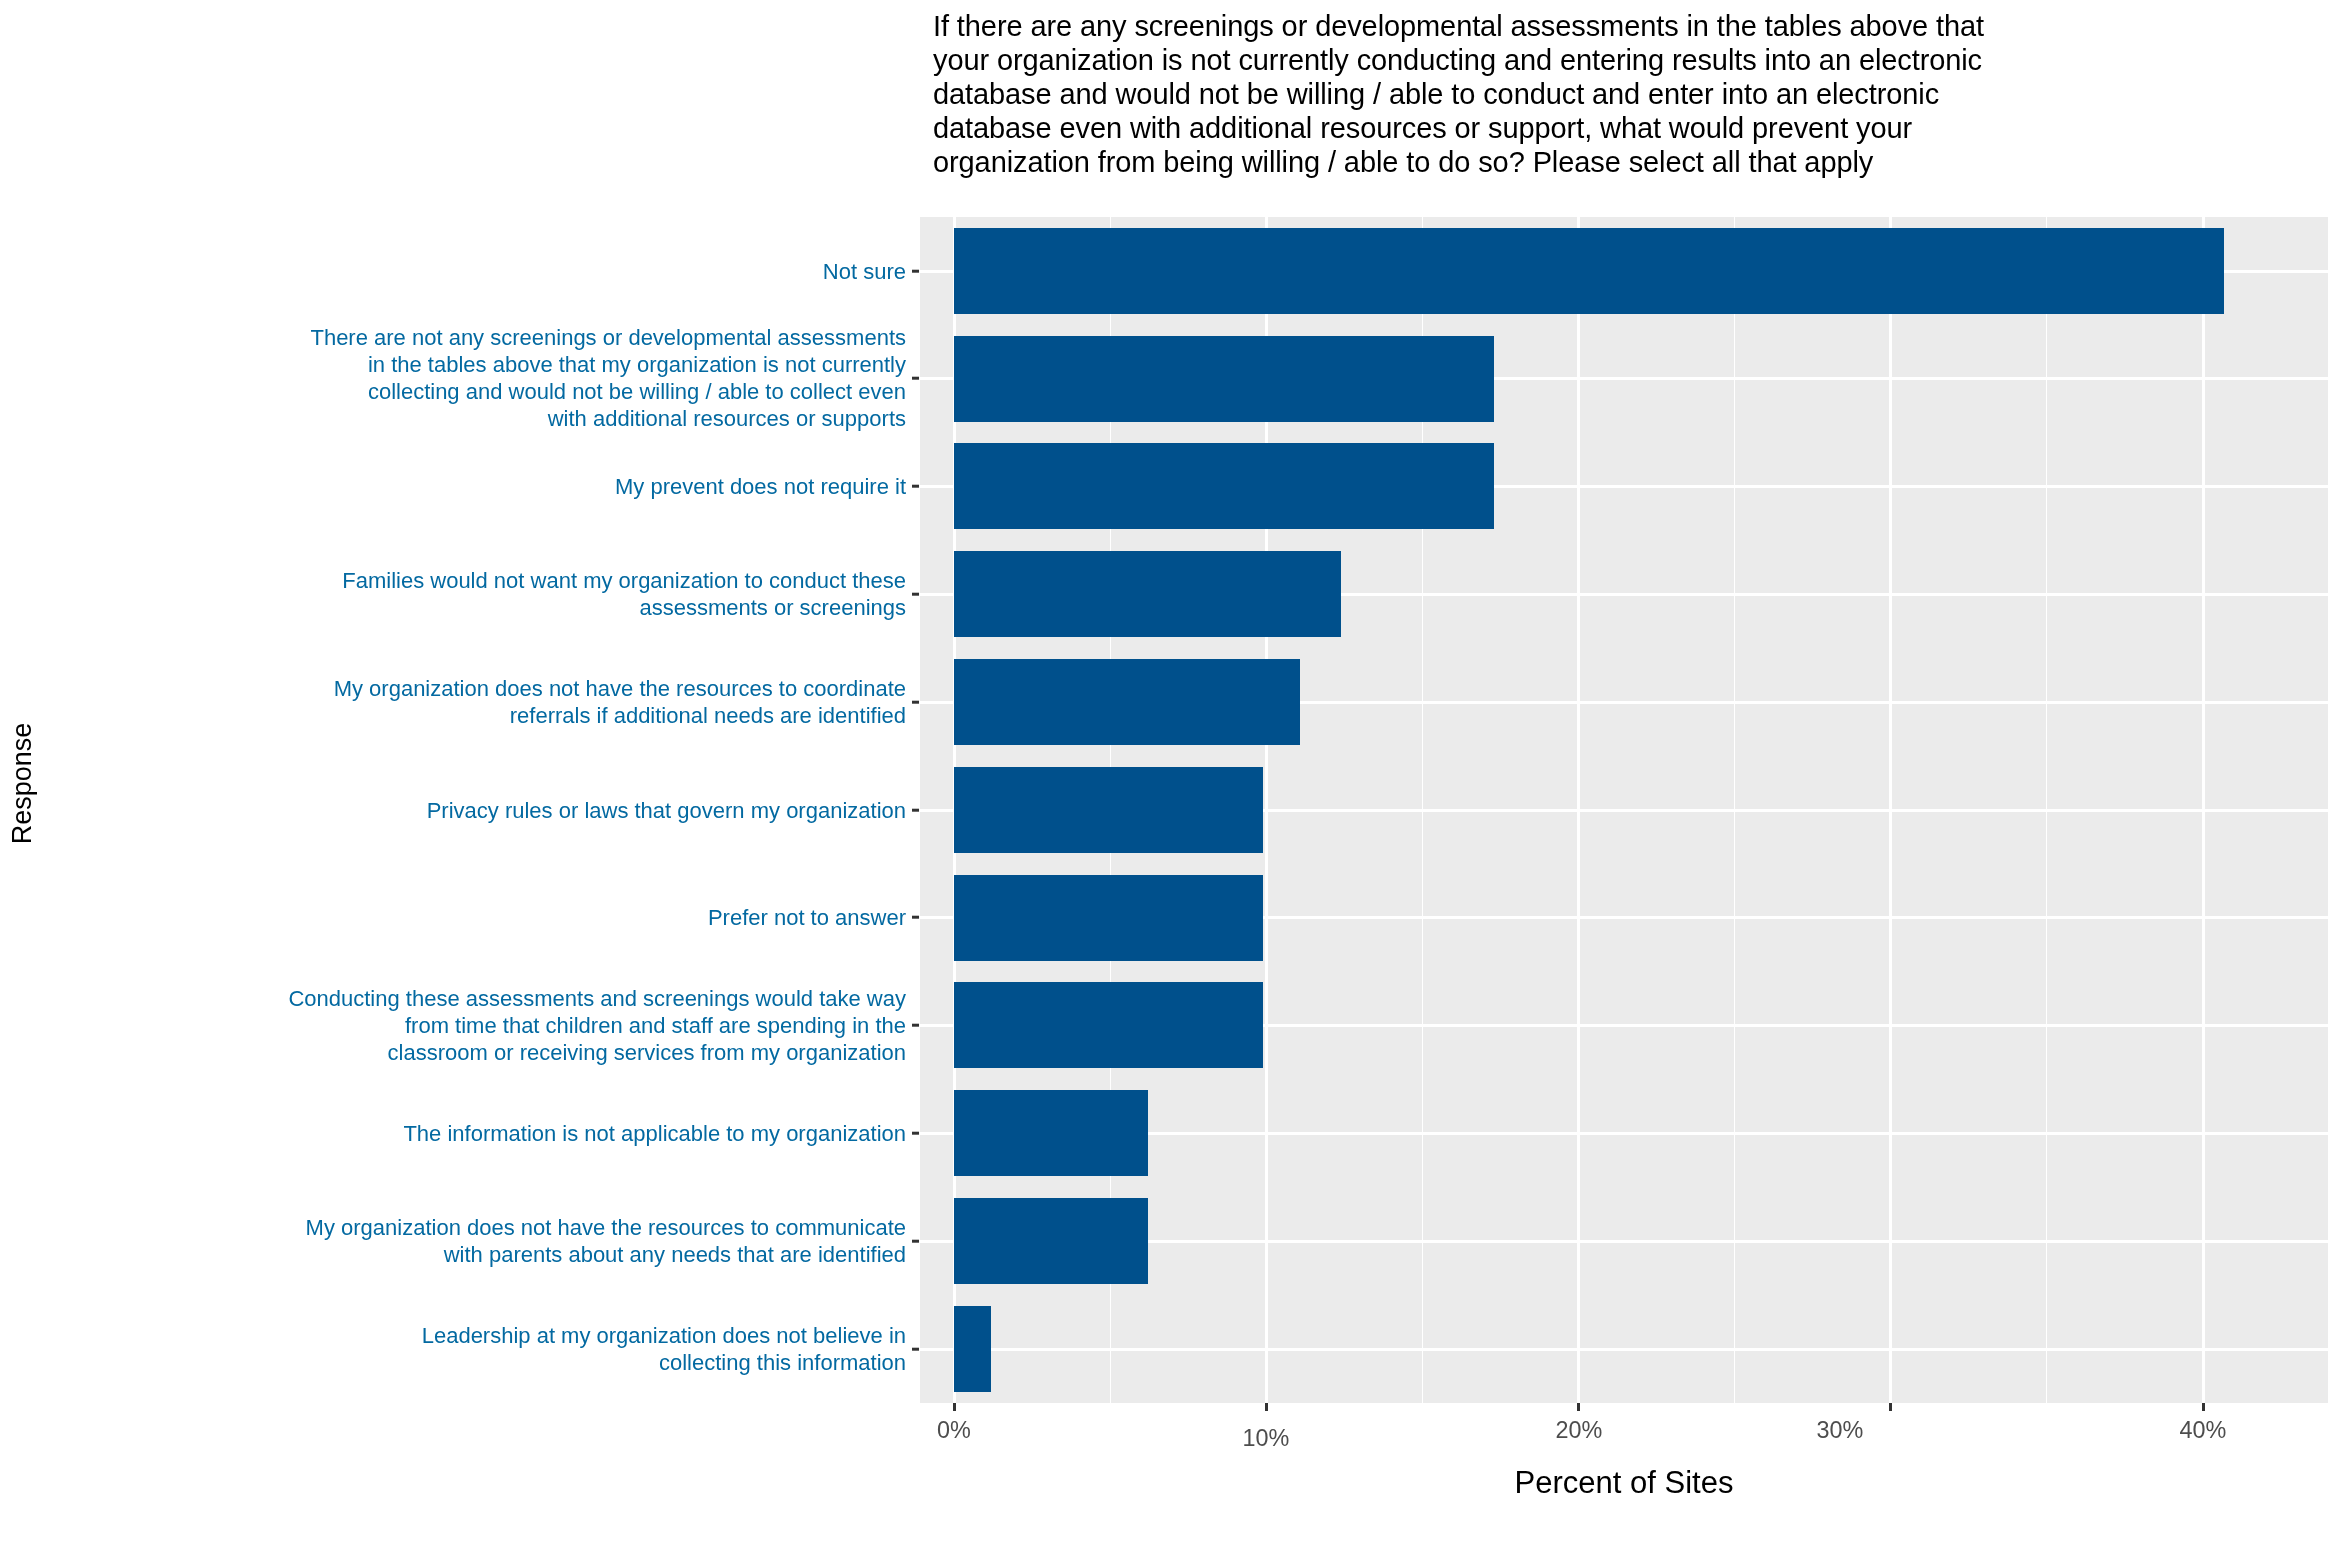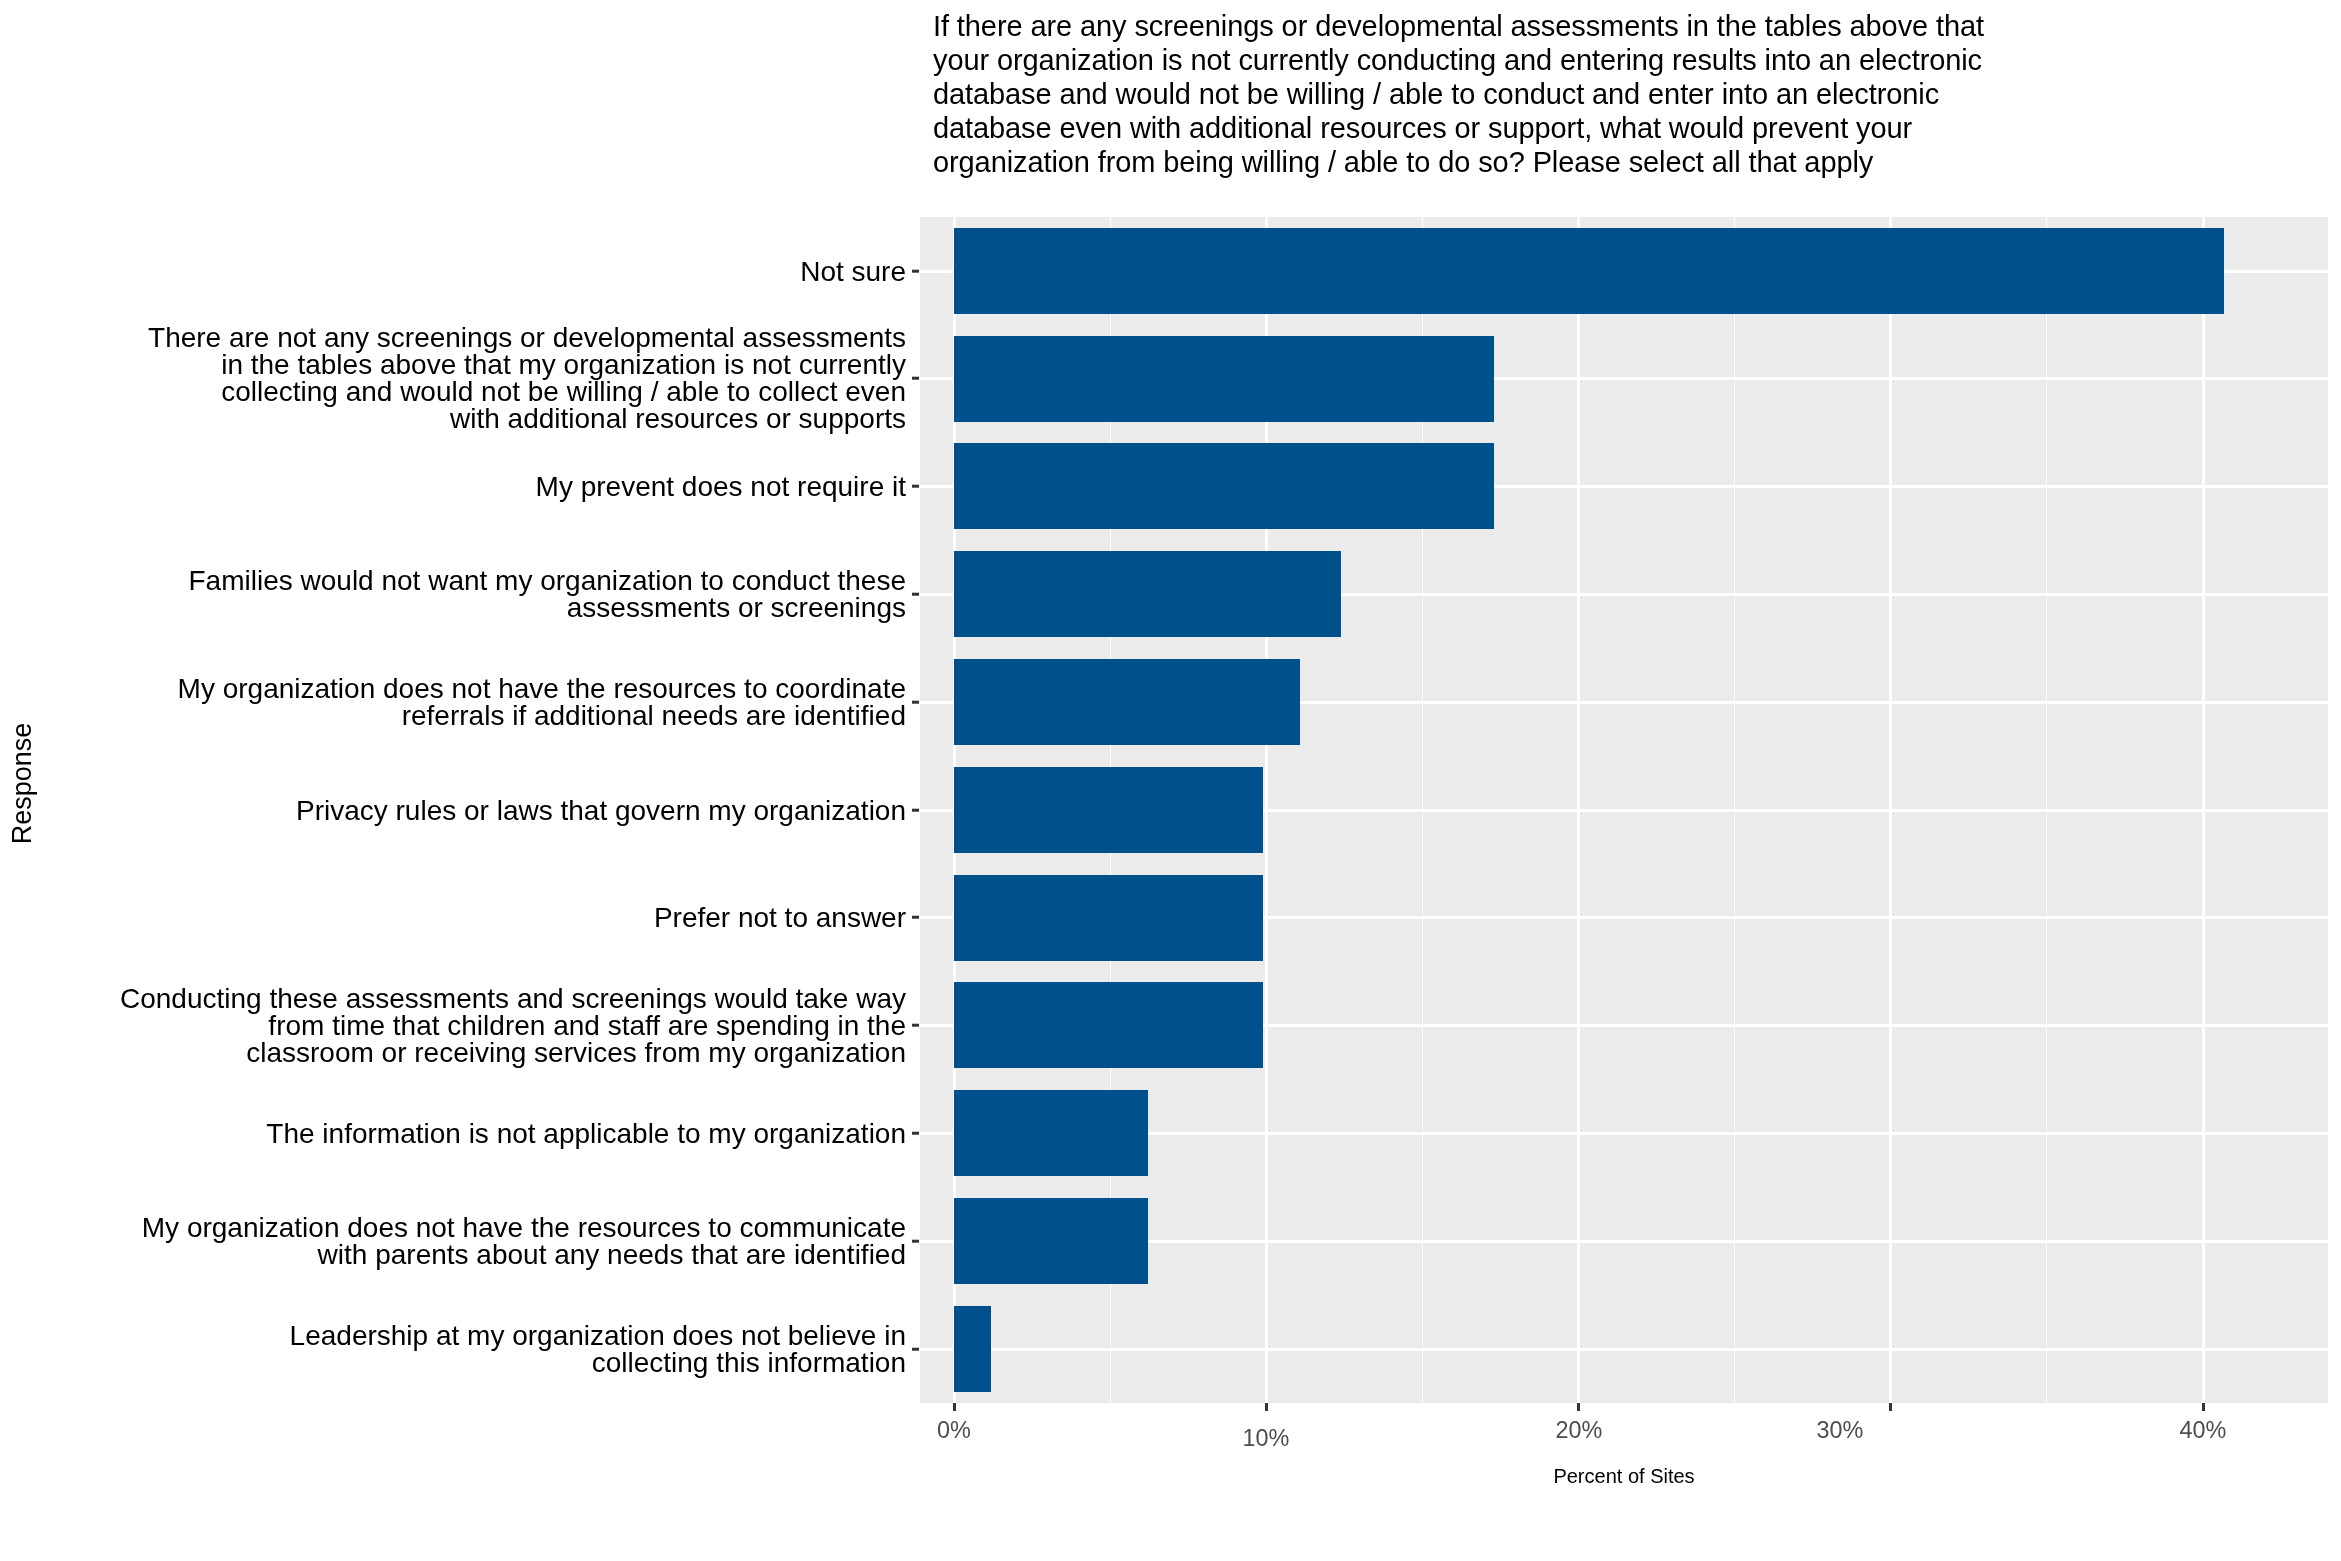--- a/index.html
+++ b/index.html
@@ -70,23 +70,23 @@
     top: 0;
     height: 100%;
     background: #00508C;
   }
 
   
   .ytick-label {
     position: absolute;
     right: 2342px;
     text-align: right;
-    font-size: 28px;
+    font-size: 22px;
     line-height: 27px;
-    color: #000000;
+    color: #0369a1;
     white-space: pre-line;
     transform: translateY(-50%);
   }
   .ytick-mark {
     position: absolute;
     width: 7.2px; height: 2.6px;
     background: #333333;
     transform: translateY(-50%);
   }
 
@@ -105,21 +105,21 @@
     text-align: center;
     transform: translateX(-50%);
   }
 
   #xaxis-title {
     position: absolute;
     left: 920px;
     width: 1408px;
     top: 1465px;
     text-align: center;
-    font-size: 20px;
+    font-size: 31px;
     color: #000000;
   }
 
   #yaxis-title {
     position: absolute;
     left: -43px;
     top: 768px;
     width: 130px;
     text-align: center;
     font-size: 27px;

